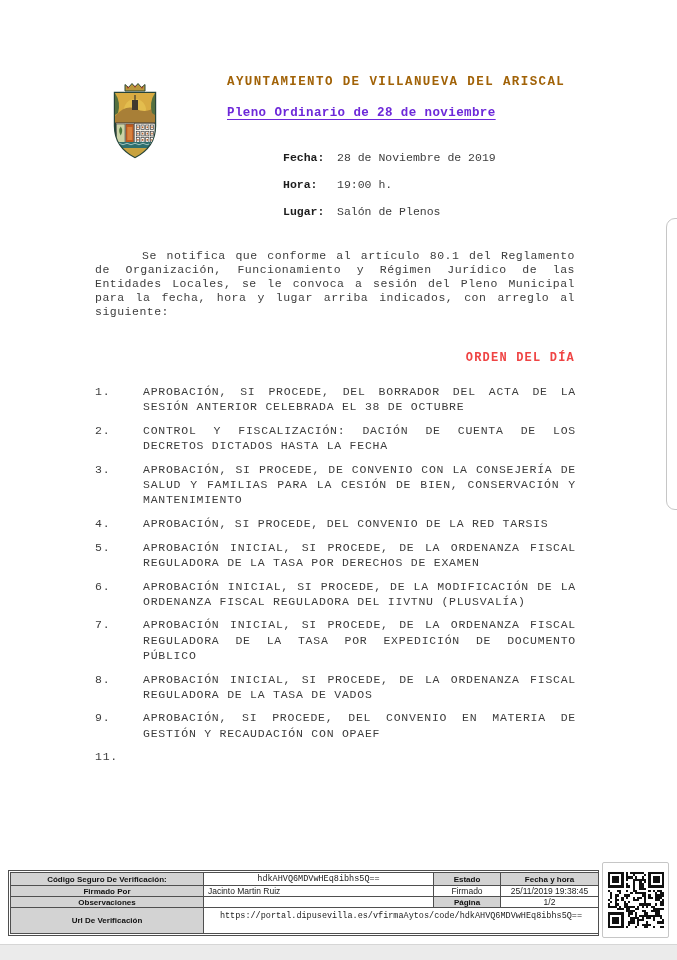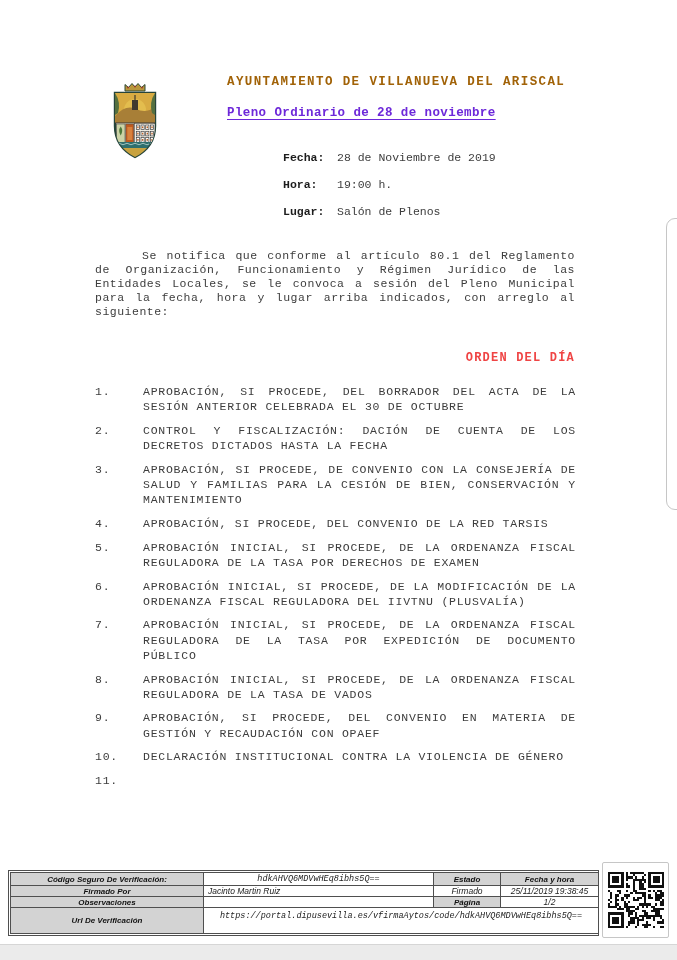--- a/index.html
+++ b/index.html
@@ -26,21 +26,21 @@
   
   .orden{position:absolute;left:95px;top:351px;width:480px;text-align:right;font-weight:bold;
         font-size:12px;letter-spacing:1.2px;color:#ef4444;}
   .agenda{position:absolute;left:95px;top:384px;width:481px;font-size:11.5px;line-height:15.2px;letter-spacing:.75px;}
   .agenda .item{display:flex;margin-bottom:8.5px;}
   .agenda .num{flex:0 0 48px;}
   .agenda .txt{flex:1;text-align:justify;}
 
   
   .vwrap{position:absolute;left:8px;top:870px;width:591px;border:1px solid #4f4f4f;padding:1px;background:#fff;box-sizing:border-box;}
-  table.vtable{border-collapse:collapse;width:100%;table-layout:fixed;font-style:italic;}
+  table.vtable{border-collapse:collapse;width:100%;table-layout:fixed;}
   .vtable td{border:1px solid #4f4f4f;overflow:hidden;white-space:nowrap;vertical-align:middle;padding:0;}
   .vtable .hlbl{background:#d3d3d3;font-family:"Liberation Sans",sans-serif;font-weight:bold;
         font-size:8px;text-align:center;color:#111;}
   .vtable .val{font-family:"Liberation Sans",sans-serif;font-size:8.5px;color:#222;}
   .c{text-align:center;}
   .leftpad{padding-left:4px !important;}
   .csvv{font-family:"Liberation Mono",monospace !important;text-align:center;font-size:8.5px !important;}
   .urlv{font-family:"Liberation Mono",monospace !important;text-align:center;font-size:8.5px !important;
         vertical-align:top !important;padding-top:3px !important;}
 
@@ -127,21 +127,21 @@
     <div class="row"><span class="lbl">Lugar:</span><span class="val">Salón de Plenos</span></div>
   </div>
 
   <div class="notice">Se notifica que conforme al artículo 80.1 del Reglamento de Organización, Funcionamiento y Régimen Jurídico de las Entidades Locales, se le convoca a sesión del Pleno Municipal para la fecha, hora y lugar arriba indicados, con arreglo al siguiente:</div>
 
   <div class="orden">ORDEN DEL DÍA</div>
 
   <div class="agenda">
     <div class="item">
         <div class="num">1.</div>
-        <div class="txt">APROBACIÓN, SI PROCEDE, DEL BORRADOR DEL ACTA DE LA SESIÓN ANTERIOR CELEBRADA EL 30 DE OCTUBRE</div>
+        <div class="txt">APROBACIÓN, SI PROCEDE, DEL BORRADOR DEL ACTA DE LA SESIÓN ANTERIOR CELEBRADA EL 38 DE OCTUBRE</div>
       </div>
     <div class="item">
         <div class="num">2.</div>
         <div class="txt">CONTROL Y FISCALIZACIÓN: DACIÓN DE CUENTA DE LOS DECRETOS DICTADOS HASTA LA FECHA</div>
       </div>
     <div class="item">
         <div class="num">3.</div>
         <div class="txt">APROBACIÓN, SI PROCEDE, DE CONVENIO CON LA CONSEJERÍA DE SALUD Y FAMILIAS PARA LA CESIÓN DE BIEN, CONSERVACIÓN Y MANTENIMIENTO</div>
       </div>
     <div class="item">
@@ -160,24 +160,20 @@
         <div class="num">7.</div>
         <div class="txt">APROBACIÓN INICIAL, SI PROCEDE, DE LA ORDENANZA FISCAL REGULADORA DE LA TASA POR EXPEDICIÓN DE DOCUMENTO PÚBLICO</div>
       </div>
     <div class="item">
         <div class="num">8.</div>
         <div class="txt">APROBACIÓN INICIAL, SI PROCEDE, DE LA ORDENANZA FISCAL REGULADORA DE LA TASA DE VADOS</div>
       </div>
     <div class="item">
         <div class="num">9.</div>
         <div class="txt">APROBACIÓN, SI PROCEDE, DEL CONVENIO EN MATERIA DE GESTIÓN Y RECAUDACIÓN CON OPAEF</div>
-      </div>
-    <div class="item">
-        <div class="num">10.</div>
-        <div class="txt">DECLARACIÓN INSTITUCIONAL CONTRA LA VIOLENCIA DE GÉNERO</div>
       </div>
     <div class="item">
         <div class="num">11.</div>
         <div class="txt"></div>
       </div>
   </div>
 
   <div class="vwrap">
     <table class="vtable">
       <colgroup>

